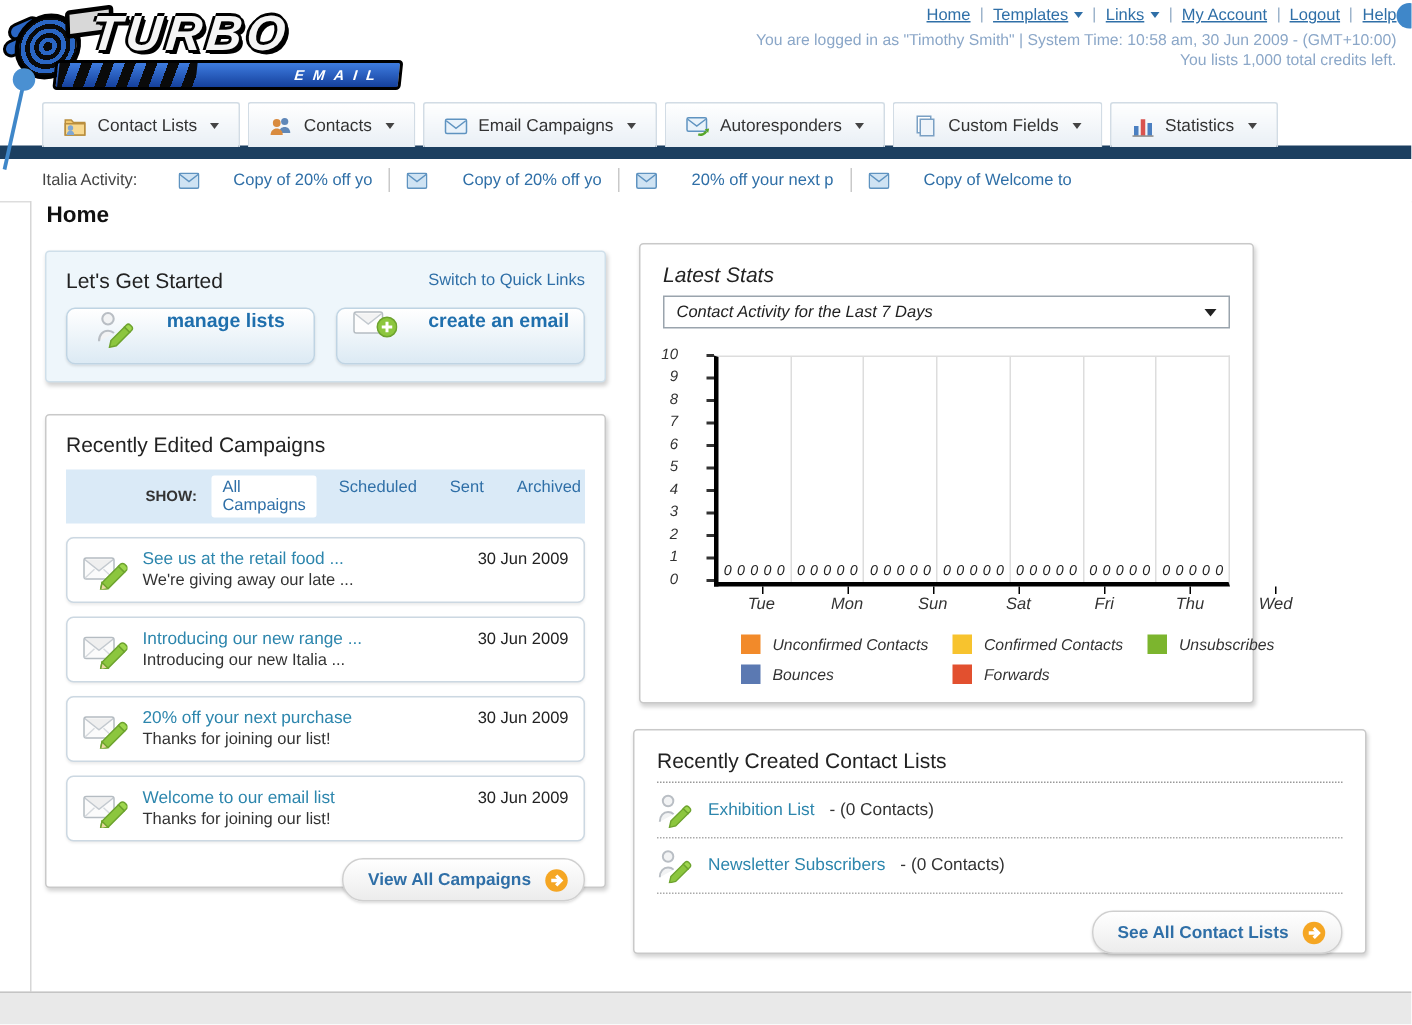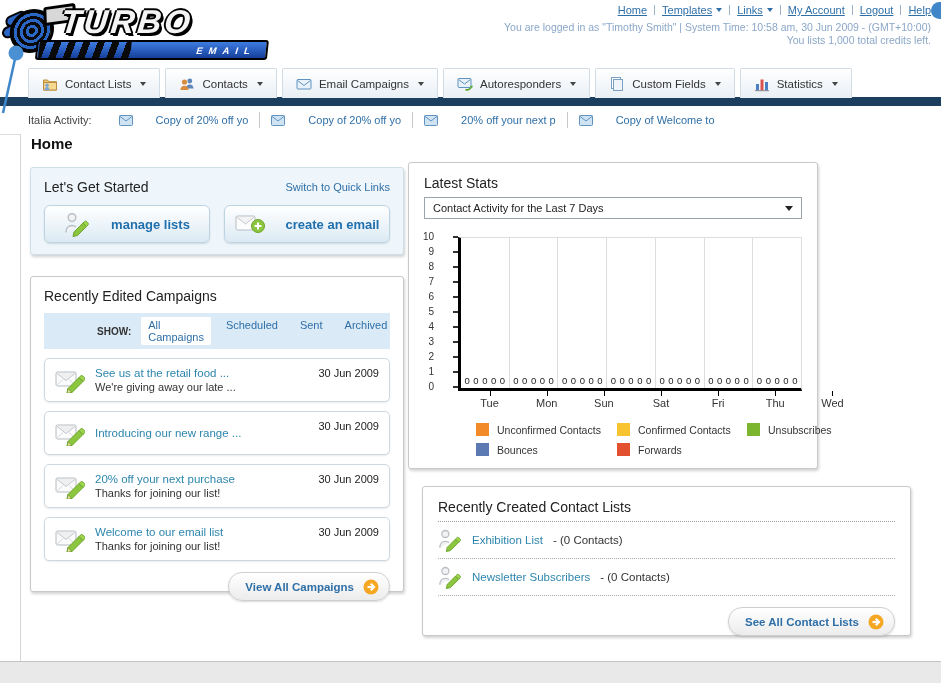--- a/index.html
+++ b/index.html
@@ -61,21 +61,21 @@
   .box { position:absolute; background:#fff; border:1px solid #c9c9c9; border-radius:3px;
     box-shadow:1px 2px 3px rgba(0,0,0,.18); box-sizing:border-box; }
   
   #box-getstarted { left:9px; top:33px; width:374px; height:88px; background:#eef6fb; border-color:#cfdfea; padding:11px 13px; }
   .gs-head { display:flex; justify-content:space-between; align-items:center; }
   .gs-title { font-size:14px; color:#222; }
   .gs-link { font-size:11px; color:#2f6fa7; text-decoration:none; cursor:pointer; }
   .gs-buttons { display:flex; gap:14px; margin-top:10px; }
   .gs-btn { flex:1; height:36px; border:1px solid #bfd4e3; border-radius:6px;
     background:linear-gradient(#ffffff,#dceaf4); box-shadow:0 1px 2px rgba(0,0,0,.12);
-    display:flex; align-items:center; justify-content:center; gap:21px;
+    display:flex; justify-content:center; gap:21px;
     font-size:13px; font-weight:bold; color:#1f6fad; cursor:pointer; }
   
   #box-campaigns { left:9px; top:142px; width:374px; height:316px; padding:11px 13px; }
   .box-title { font-size:14px; font-weight:normal; color:#222; }
   .show-bar { margin-top:9px; background:#daeaf7; display:flex; align-items:center; gap:10px;
     padding:4px 8px; font-size:11px; }
   .show-label { font-size:10px; font-weight:bold; color:#333;padding-left:45px; }
   .filter { color:#2f6fa7; text-decoration:none; padding:2px 7px; cursor:pointer; }
   .filter.active { background:#fff; border-radius:2px; }
   .camp-row { margin-top:9px; border:1px solid #ccd8e2; border-radius:5px; box-shadow:0 1px 2px rgba(0,0,0,.08);
@@ -83,21 +83,21 @@
   .camp-icon { margin-right:10px; flex:none; }
   .camp-text { flex:1; min-width:0; }
   .camp-title { font-size:11.5px; color:#2d86ad; text-decoration:none; display:block; cursor:pointer; }
   .camp-sub { font-size:11px; color:#333; margin-top:2px; }
   .camp-date { font-size:11px; color:#222; align-self:flex-start; margin-top:4px; white-space:nowrap; }
   .btn-row { display:flex; justify-content:flex-end; margin-top:11px; }
   .pill-btn { display:inline-flex; align-items:center; gap:9px; height:27px; padding:0 10px 0 16px;
     border:1px solid #cfcfcf; border-radius:14px; background:linear-gradient(#ffffff,#ececec);
     box-shadow:0 1px 2px rgba(0,0,0,.15); font-size:11.5px; font-weight:bold; color:#2f6fa7; cursor:pointer; }
   
-  #box-stats { left:387px; top:28px; width:410px; height:307px; padding:12px 15px; }
+  #box-stats { left:405px; top:28px; width:410px; height:307px; padding:12px 15px;font-style:italic; }
   .dropdown { margin-top:6px; height:22px; border:1px solid #9aa4ad; display:flex; align-items:center;
     justify-content:space-between; padding:0 8px; font-size:11px; color:#222; background:#fff;
     cursor:pointer; box-sizing:border-box; }
   .dd-arrow { width:0; height:0; border-left:4px solid transparent; border-right:4px solid transparent;
     border-top:5px solid #222; }
   .chart { margin-top:18px; display:flex; padding-left:8px; }
   .y-axis { width:26px; position:relative; height:150px; flex:none; }
   .y-row { position:absolute; right:0; display:flex; align-items:center; gap:19px;
     font-size:10px; color:#333; transform:translateY(-50%); line-height:1; }
   .y-tick { width:5px; height:2px; background:#333; }
@@ -372,20 +372,21 @@
       <div class="camp-sub">We're giving away our late ...</div>
     </div>
     <span class="camp-date">30 Jun 2009</span>
   </div>
         <div class="camp-row">
     <svg class="icon camp-icon" width="30" height="26">
             <use href="#sym-envelope-pencil"></use>
           </svg>
     <div class="camp-text">
       <a class="camp-title">Introducing our new range ...</a>
+      <div class="camp-sub">Introducing our new Italia ...</div>
     </div>
     <span class="camp-date">30 Jun 2009</span>
   </div>
         <div class="camp-row">
     <svg class="icon camp-icon" width="30" height="26">
             <use href="#sym-envelope-pencil"></use>
           </svg>
     <div class="camp-text">
       <a class="camp-title">20% off your next purchase</a>
       <div class="camp-sub">Thanks for joining our list!</div>

